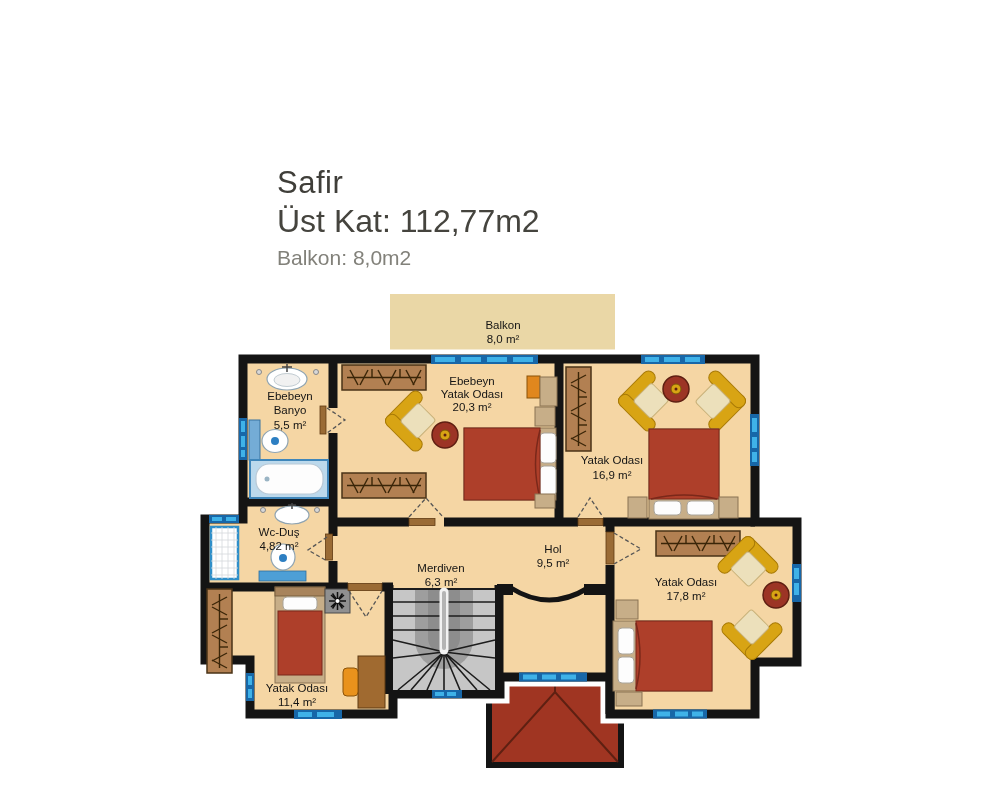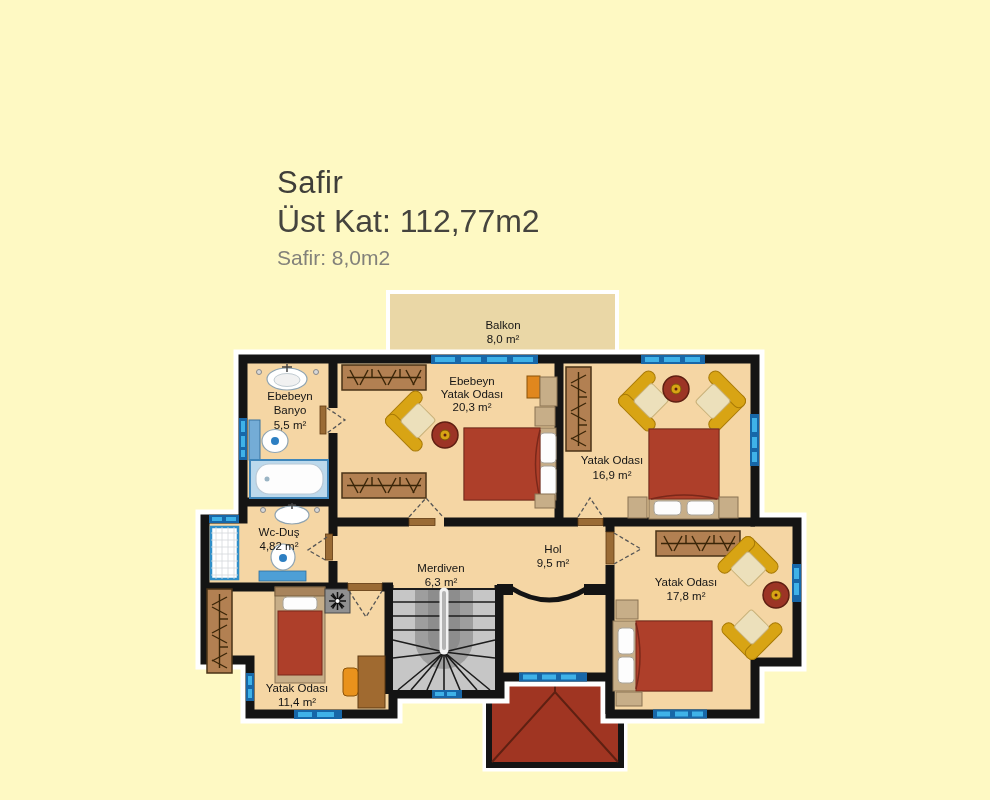--- a/index.html
+++ b/index.html
@@ -1,16 +1,16 @@
 <!DOCTYPE html>
 <html><head>
 <meta charset="utf-8">
 <style>
   html,body{margin:0;padding:0;background:#ebeae4;}
-  .stage{position:relative;width:990px;height:800px;background:#fef9c3;overflow:hidden;
+  .stage{position:relative;width:990px;height:800px;background:#ffffff;overflow:hidden;
          font-family:"Liberation Sans",sans-serif;}
   .title-block{position:absolute;left:277px;top:164px;color:#3f3e39;}
   .title-project{font-size:31px;line-height:37px;font-weight:400;letter-spacing:.5px;}
   .title-floor{font-size:32px;line-height:40px;font-weight:400;color:#45443e;}
   .title-terrace{font-size:21px;line-height:34px;font-weight:400;color:#82817a;}
   svg{position:absolute;left:0;top:0;}
   svg text{font-family:"Liberation Sans",sans-serif;font-size:11.5px;fill:#141414;}
   .lbl{text-anchor:middle;}
   .wall{stroke:#141414;stroke-width:9;fill:none;stroke-linejoin:miter;stroke-linecap:butt;}
   .wall-thin{stroke:#141414;stroke-width:5;fill:none;}
@@ -32,21 +32,21 @@
   .porcelain{fill:#ffffff;stroke:#8fa4b2;stroke-width:1.2;}
 </style>
 </head>
 <body>
 
 <div class="stage">
 
   <div class="title-block">
     <div class="title-project">Safir</div>
     <div class="title-floor">Üst Kat: 112,77m2</div>
-    <div class="title-terrace">Safir: 8,0m2</div>
+    <div class="title-terrace">Balkon: 8,0m2</div>
   </div>
 
   <svg width="990" height="800" viewBox="0 0 990 800">
     <defs>
       <g id="chair">
         <rect x="0" y="0" width="46" height="13" rx="6" class="gold"></rect>
         <rect x="0" y="0" width="13" height="46" rx="6" class="gold"></rect>
         <rect x="12" y="12" width="26" height="25" rx="3" class="cushion"></rect>
       </g>
       <g id="table">

